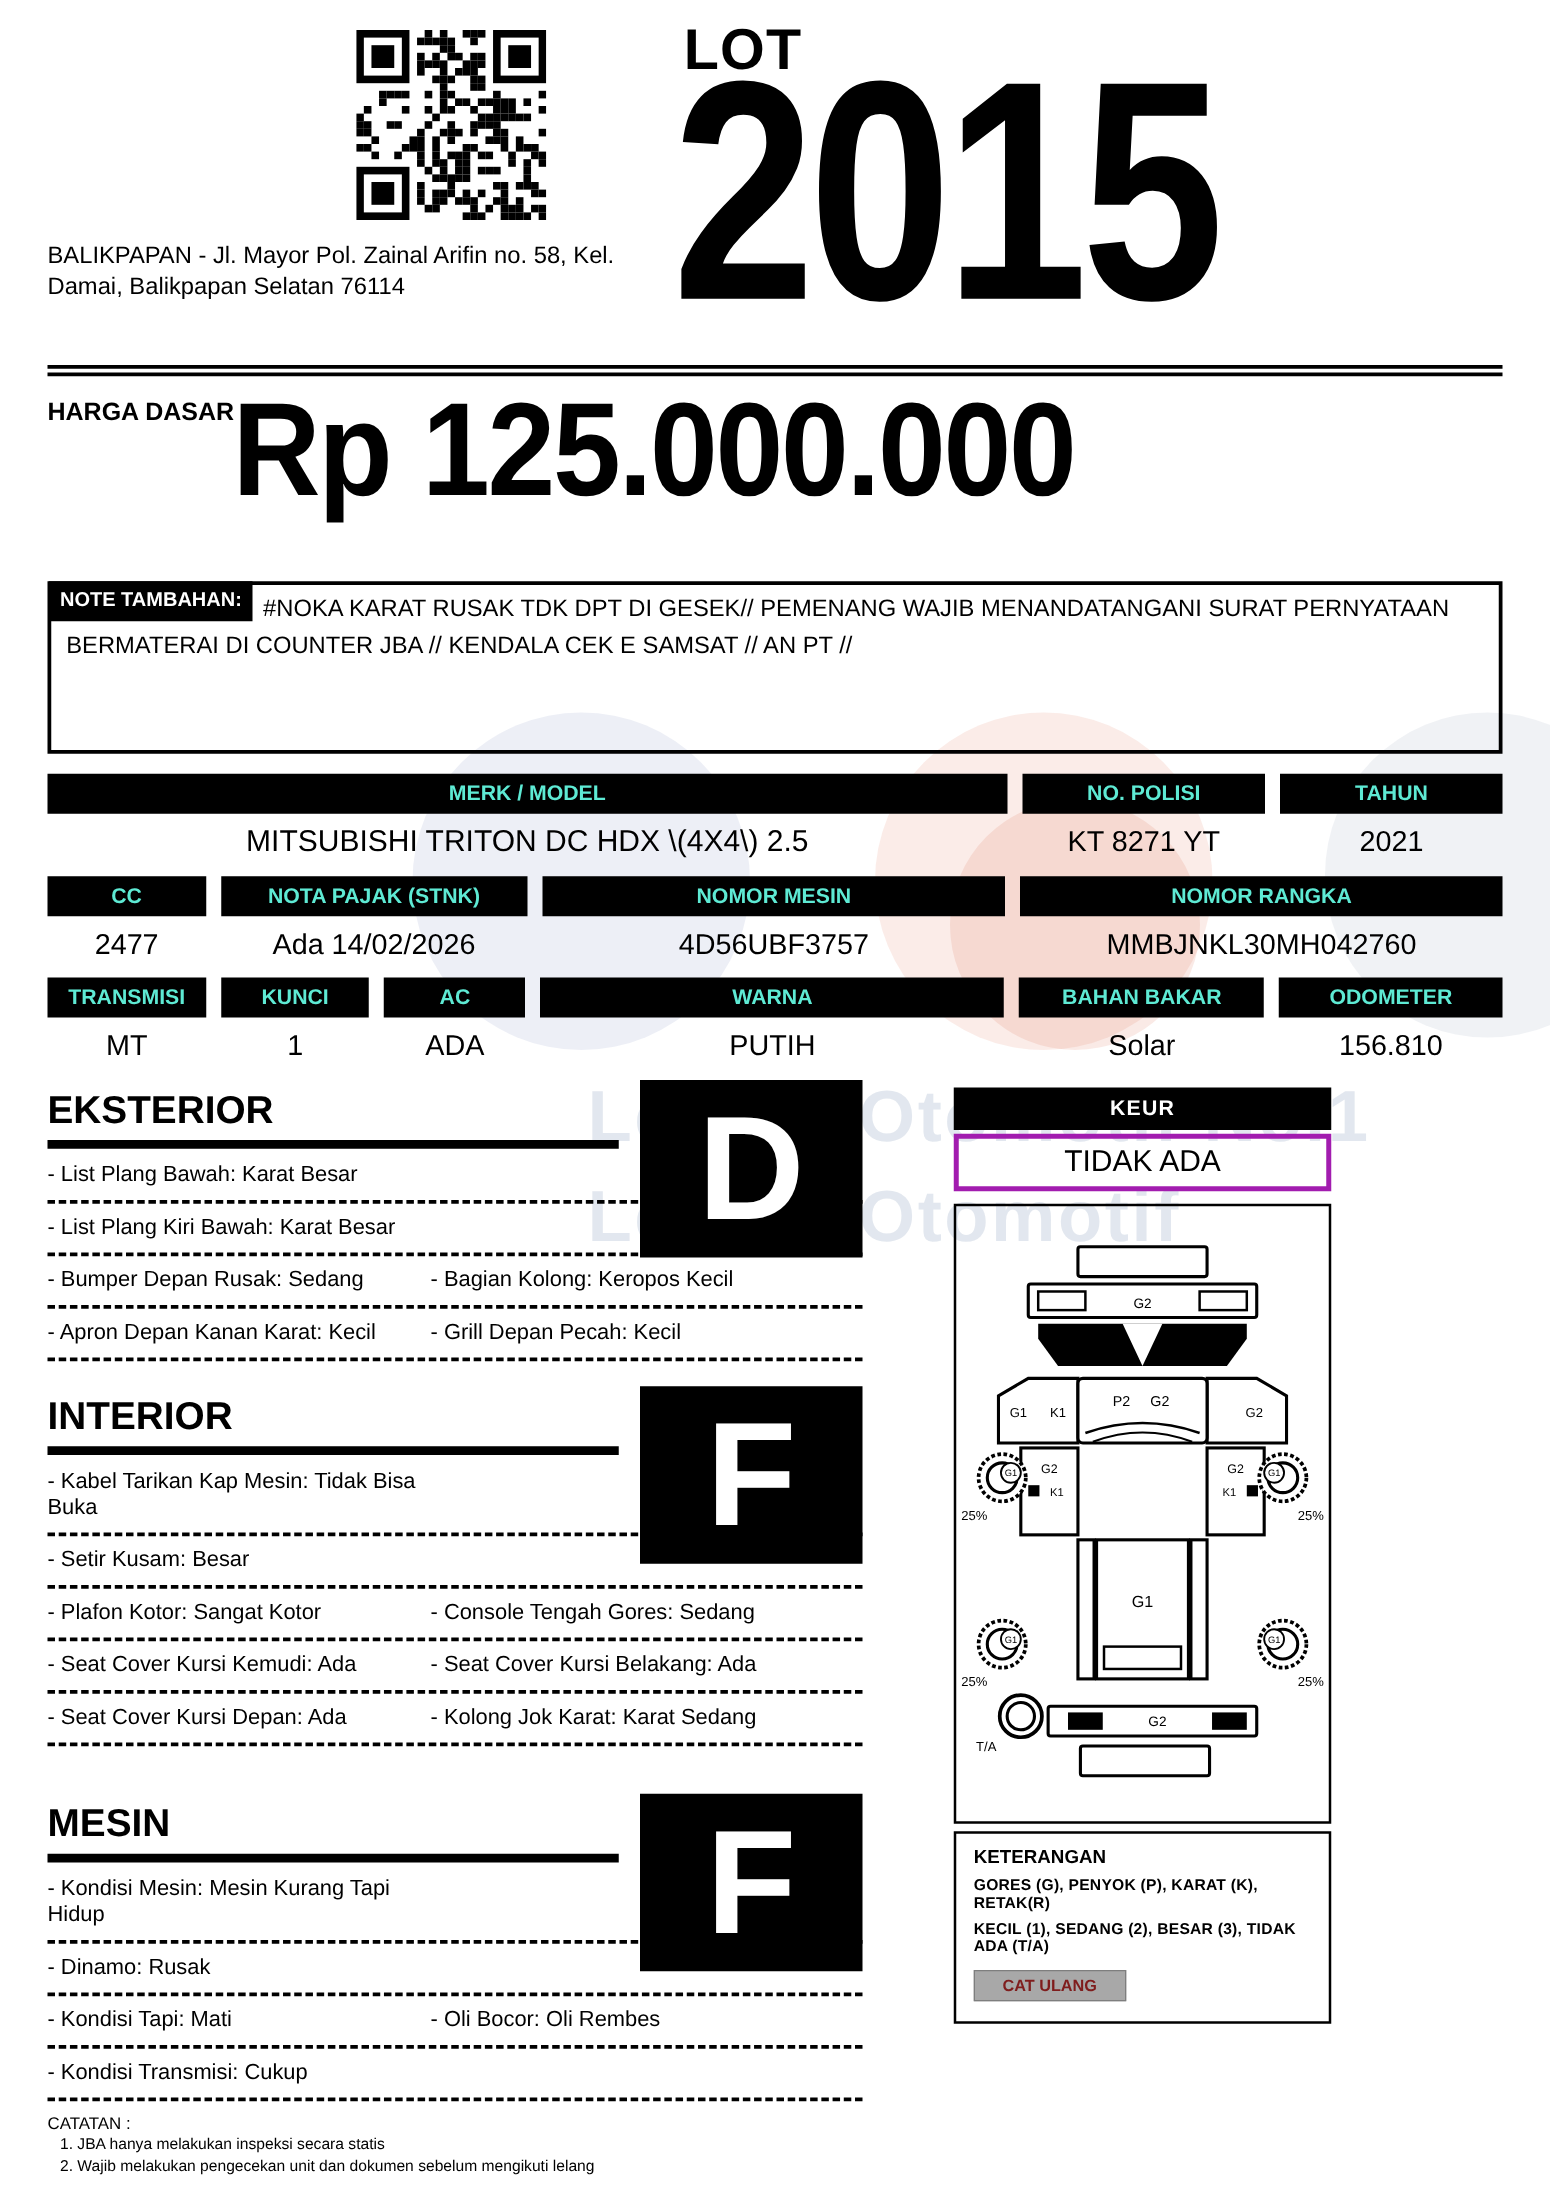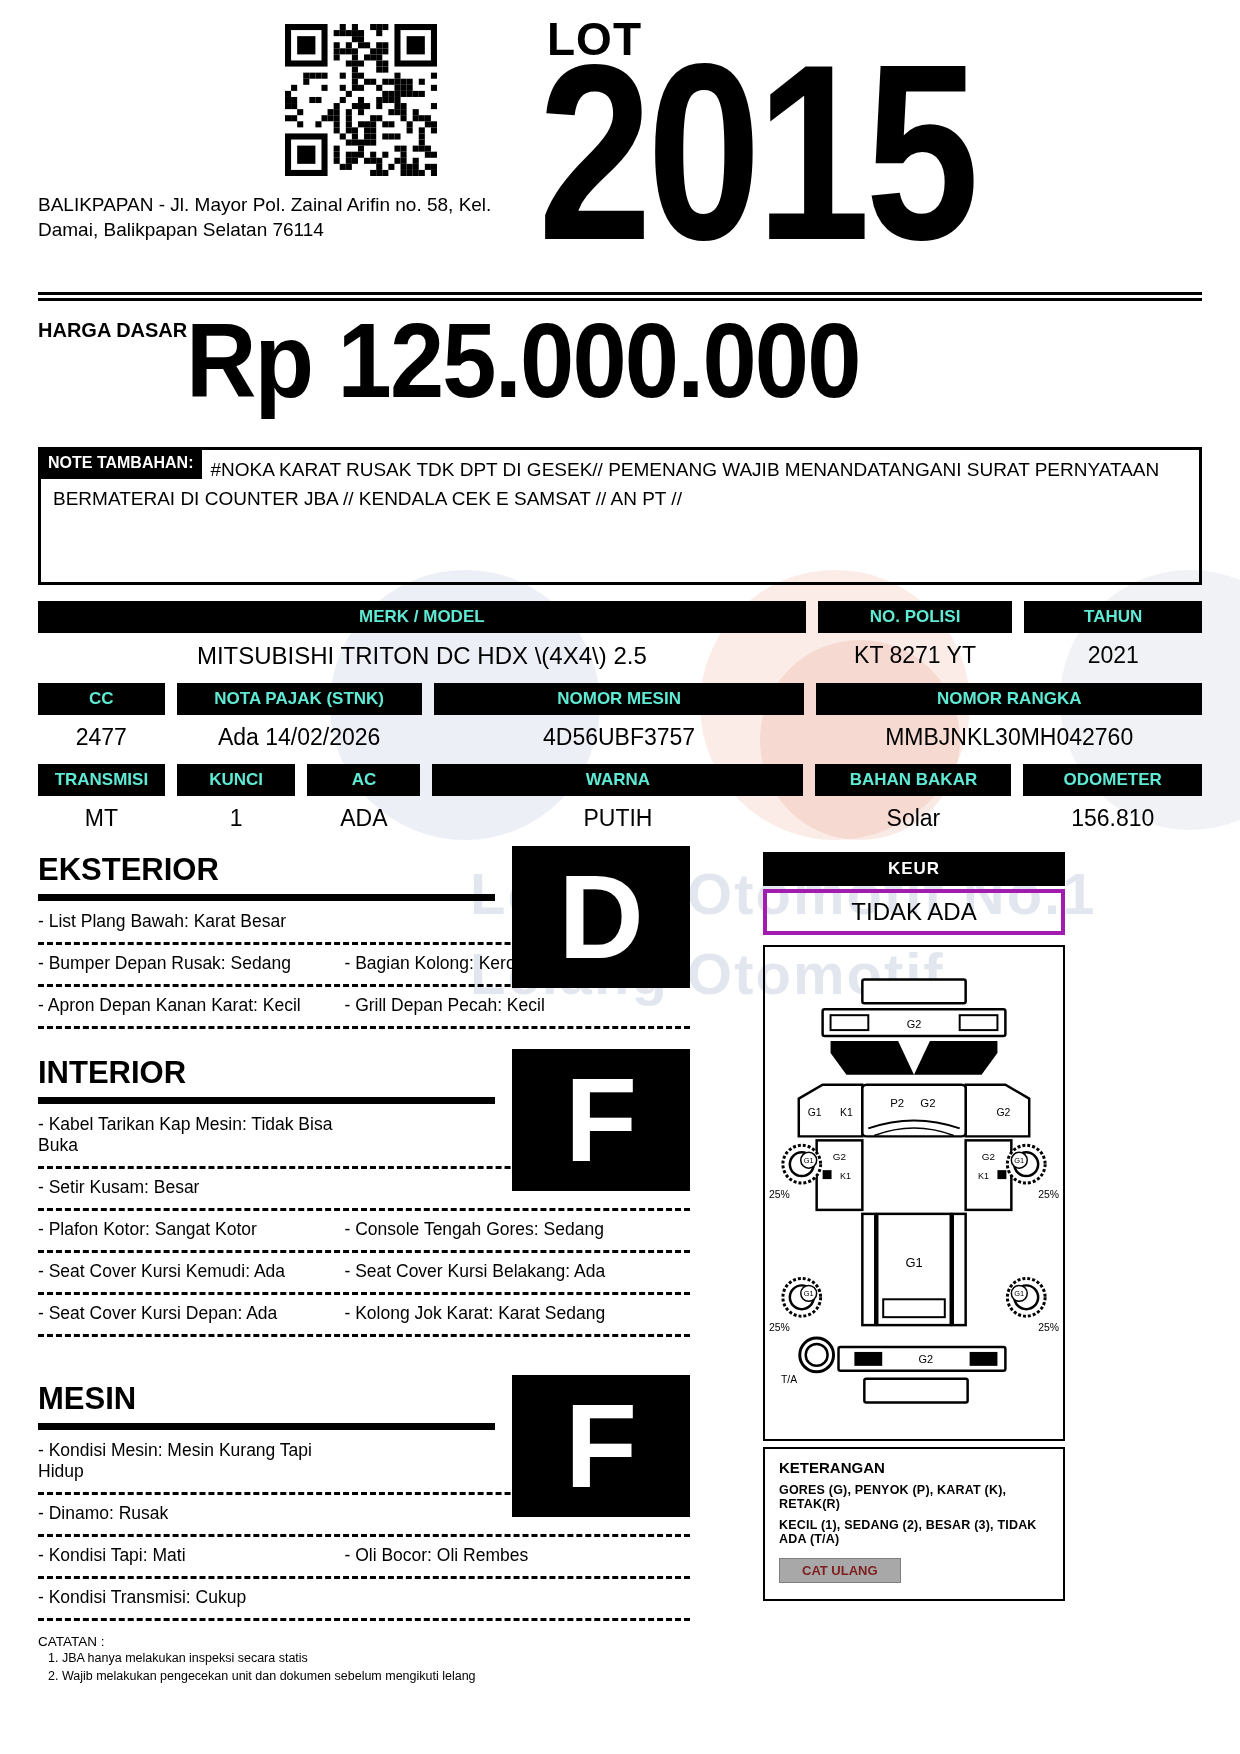--- a/index.html
+++ b/index.html
@@ -24,21 +24,21 @@
     position:absolute;left:500px;top:28px;font-size:250px;font-weight:700;line-height:1;
     letter-spacing:-6px;transform:scaleX(.82);transform-origin:left top;white-space:nowrap;
   }
   .dbl-rule{border-top:3px solid #000;border-bottom:3px solid #000;height:3px;}
   
   .price{position:relative;height:122px;margin-top:4px;}
   .price-label{position:absolute;left:0;top:14px;font-size:20px;font-weight:700;}
   .price-value{position:absolute;left:148px;top:0px;font-size:106px;font-weight:700;line-height:1.05;
     letter-spacing:-2px;transform:scaleX(.92);transform-origin:left top;white-space:nowrap;}
   
-  .note-box{margin-top:20px;border:3px solid #000;min-height:118px;padding:6px 10px 8px 12px;font-size:19px;line-height:1.5;}
+  .note-box{margin-top:38px;border:3px solid #000;min-height:118px;padding:6px 10px 8px 12px;font-size:19px;line-height:1.5;}
   .note-label{float:left;background:#000;color:#fff;font-weight:700;font-size:16px;
     padding:4px 9px;margin:-9px 8px 2px -14px;}
   
   .spec{margin-top:16px;}
   .spec-row{display:flex;gap:12px;margin-bottom:3px;}
   .spec-cell{display:flex;flex-direction:column;min-width:0;}
   .spec-hdr{background:#000;color:#5eead4;text-align:center;font-weight:700;font-size:17px;padding:6px 2px;white-space:nowrap;}
   .spec-val{text-align:center;font-size:23px;padding:9px 2px 10px;white-space:nowrap;}
   .spec-val.big{font-size:24px;}
   
@@ -380,20 +380,24 @@
 
         <div class="section s1">
           <div class="sec-title">EKSTERIOR</div>
           <div class="sec-rule"></div>
           <div class="grade-box">D</div>
           <div class="item-row">
             <div class="item-left">- List Plang Bawah: Karat Besar</div>
             <div class="item-right"></div>
           </div>
           <div class="item-row">
+            <div class="item-left">- List Plang Kiri Bawah: Karat Besar</div>
+            <div class="item-right"></div>
+          </div>
+          <div class="item-row">
             <div class="item-left">- Bumper Depan Rusak: Sedang</div>
             <div class="item-right">- Bagian Kolong: Keropos Kecil</div>
           </div>
           <div class="item-row">
             <div class="item-left">- Apron Depan Kanan Karat: Kecil</div>
             <div class="item-right">- Grill Depan Pecah: Kecil</div>
           </div>
         </div>
 
         <div class="section s2">

